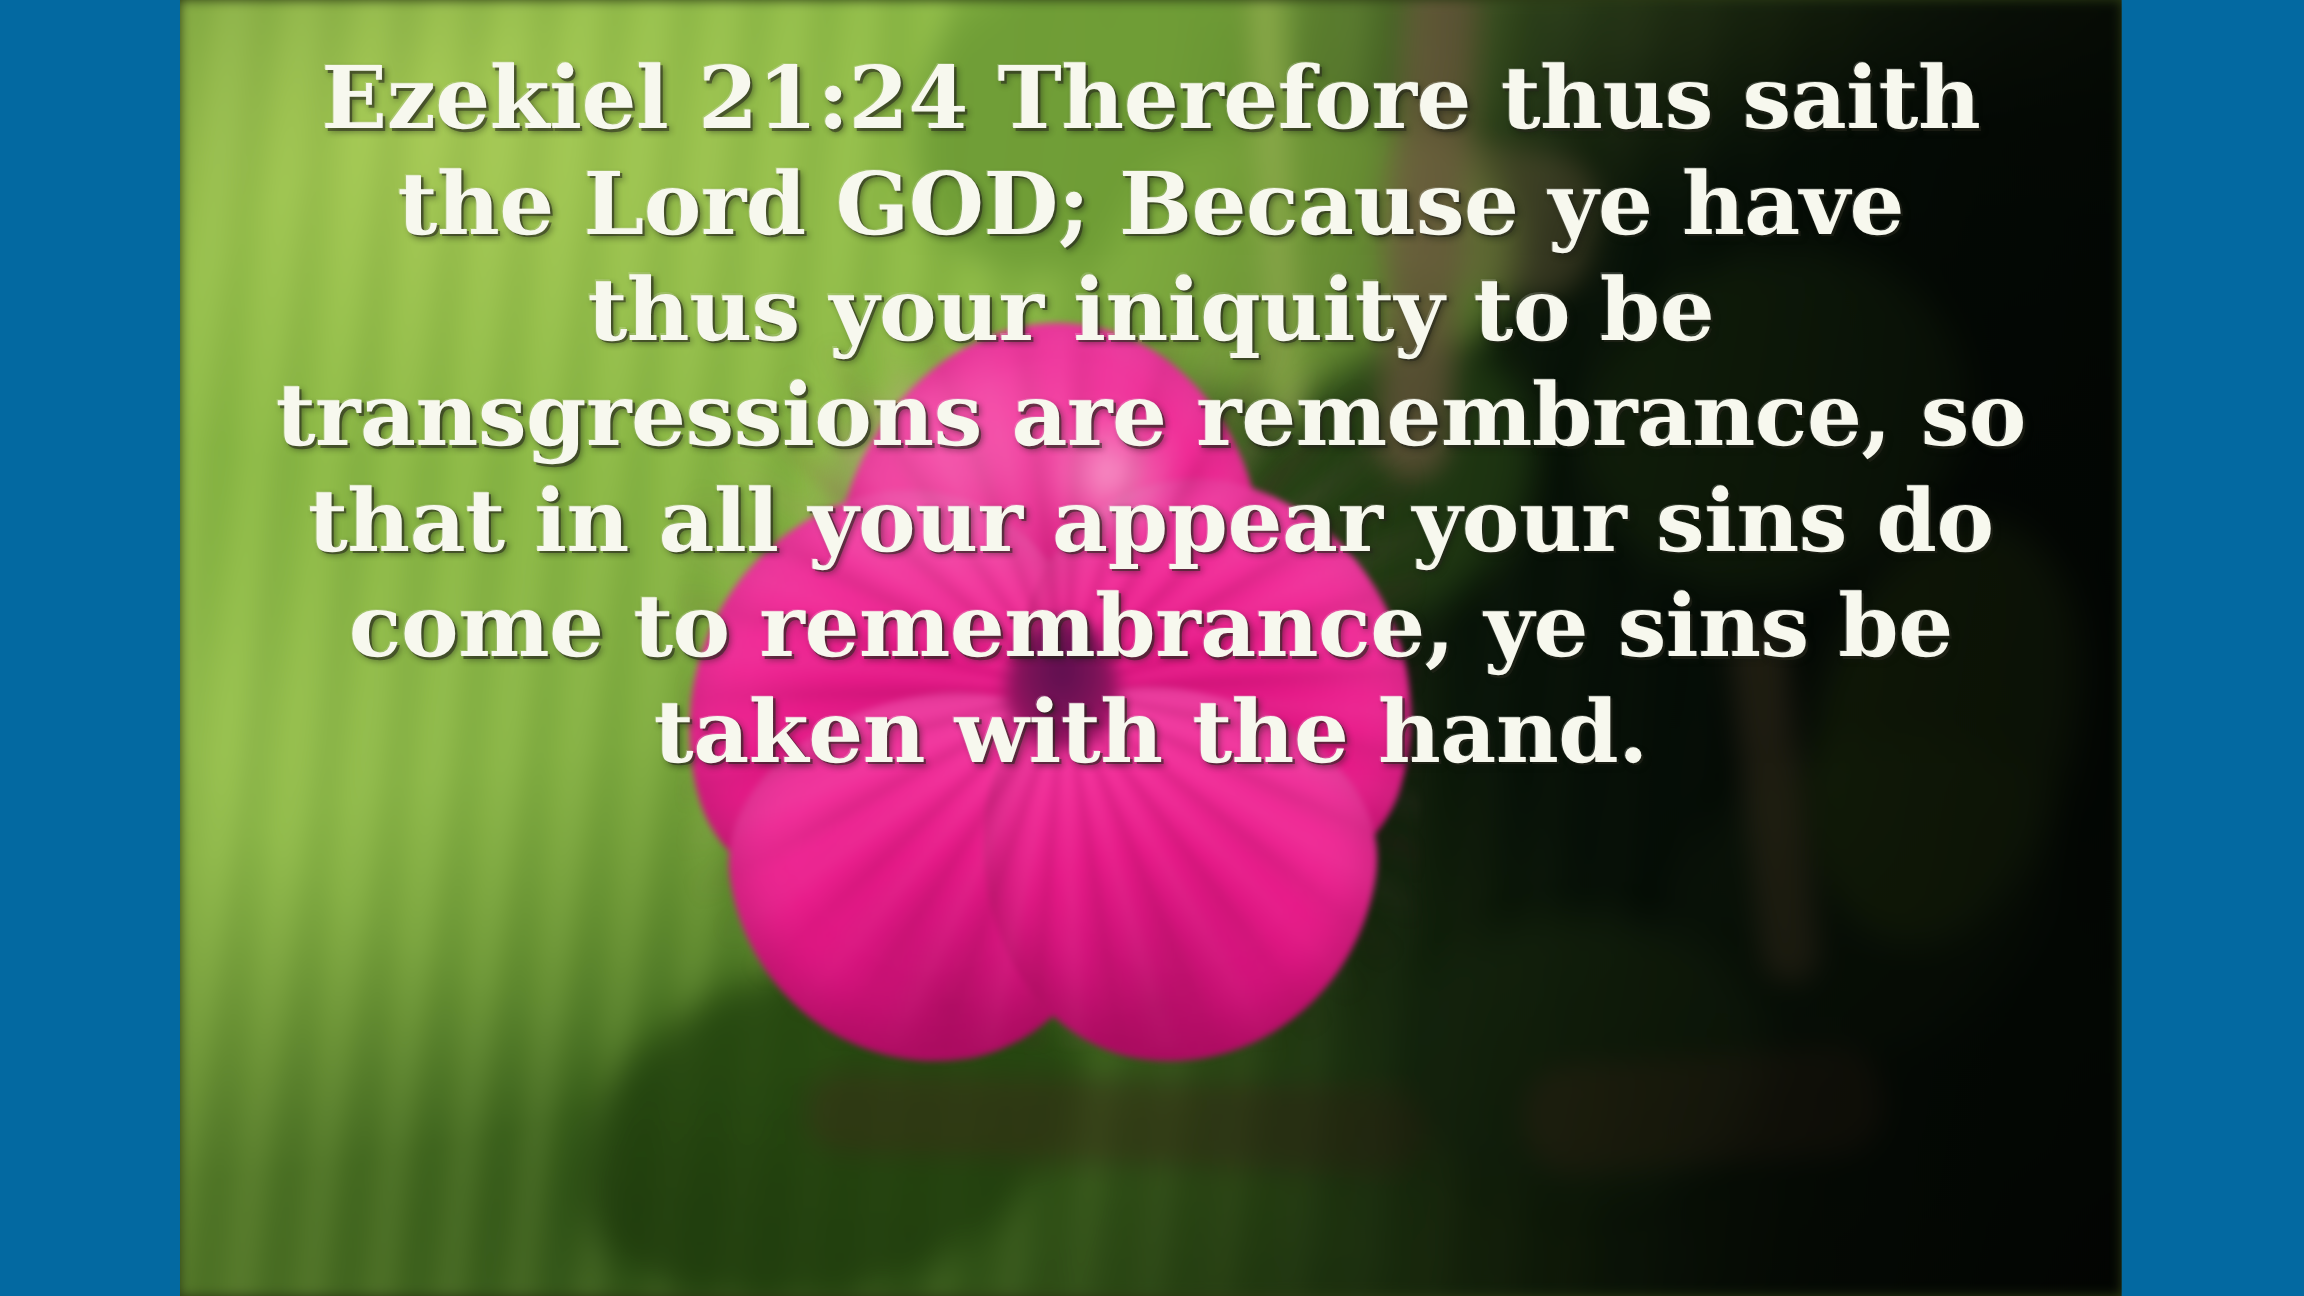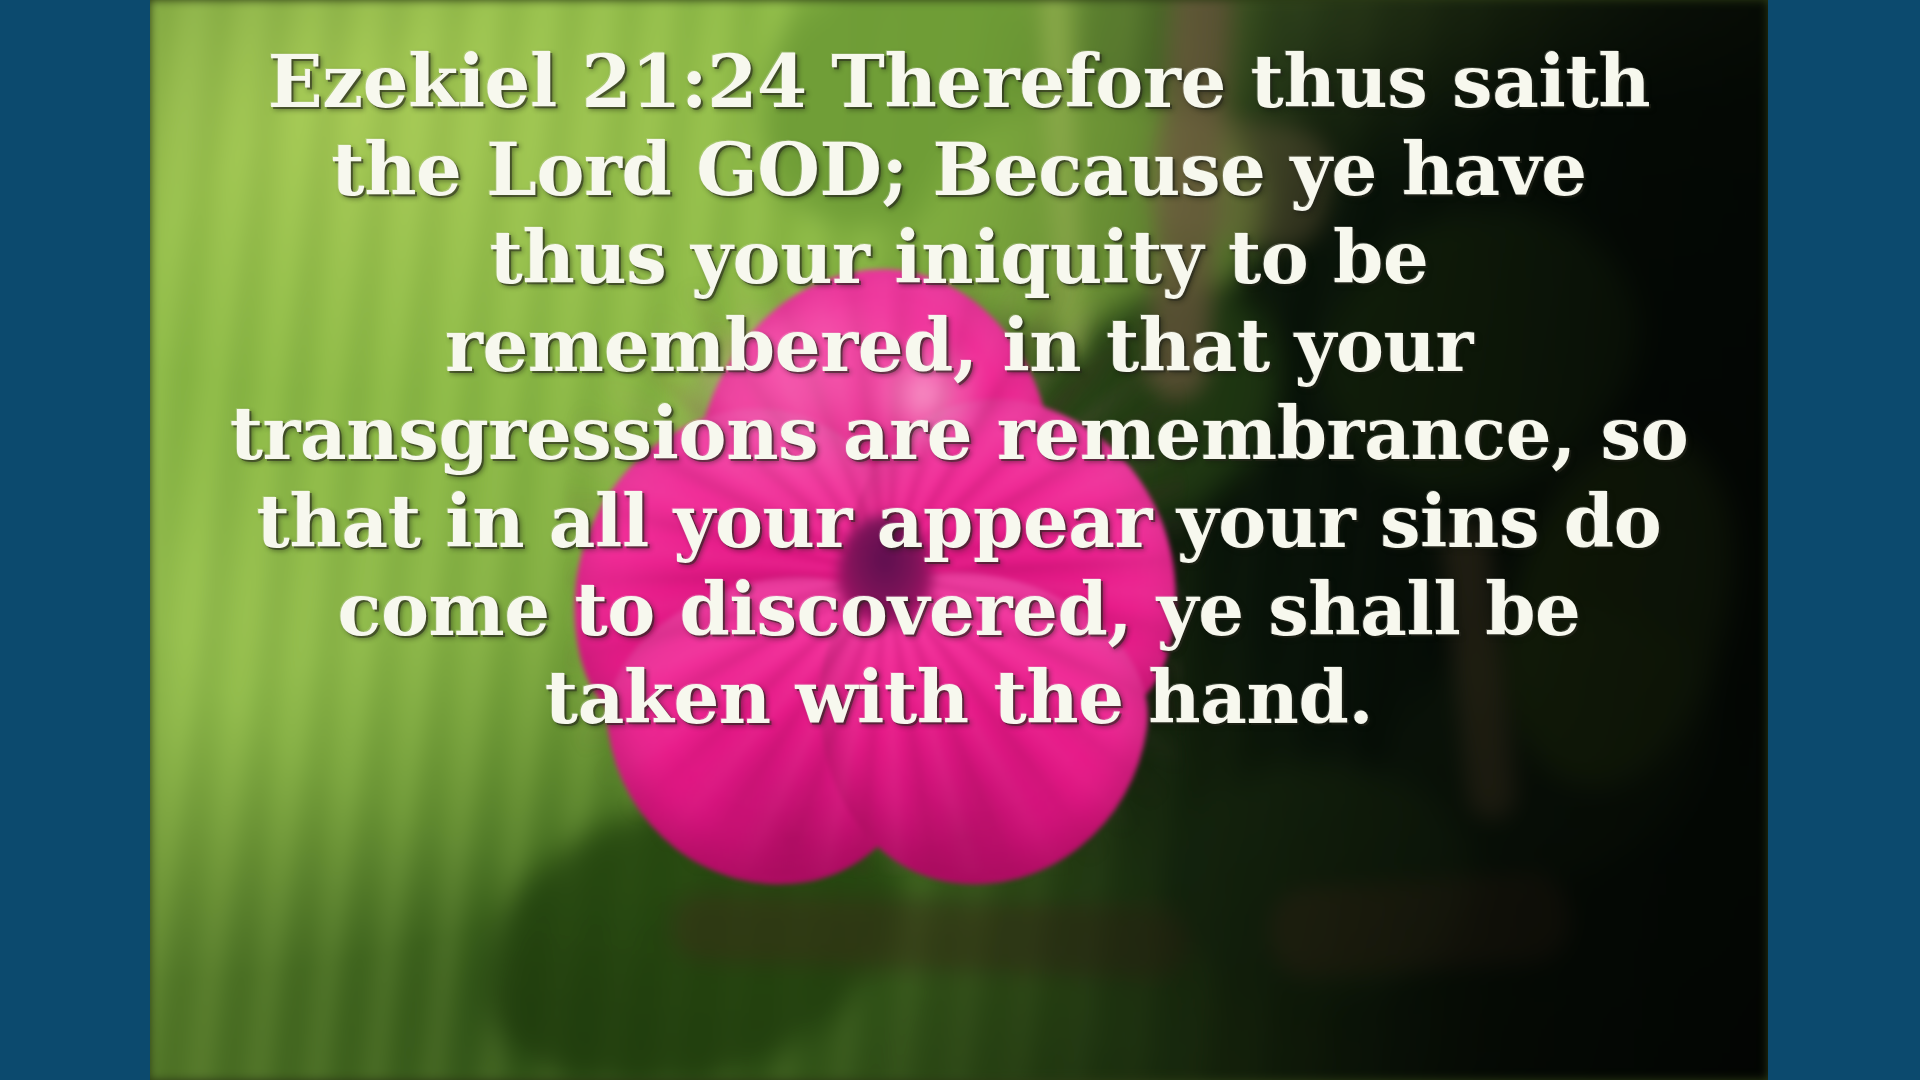--- a/index.html
+++ b/index.html
@@ -8,21 +8,21 @@
     width: 1920px;
     height: 1080px;
     background: #ffffff;
     overflow: hidden;
   }
 
   #page {
     position: relative;
     width: 1920px;
     height: 1080px;
-    background: #0c4a6e;
+    background: #0369a1;
     font-family: "DejaVu Serif", "Liberation Serif", serif;
   }
 
   
   #photo-card {
     position: absolute;
     left: 150px;
     top: 0px;
     width: 1618px;
     height: 1080px;
@@ -252,20 +252,19 @@
         <div id="flower-edge-light"></div>
       </div>
     </div>
 
   </div>
 
   <div id="verse">
     <div class="verse-line">Ezekiel 21:24 Therefore thus saith</div>
     <div class="verse-line">the Lord GOD; Because ye have</div>
     <div class="verse-line">thus your iniquity to be</div>
-    <div class="verse-line">remembered, in that your</div>
     <div class="verse-line">transgressions are remembrance, so</div>
     <div class="verse-line">that in all your appear your sins do</div>
-    <div class="verse-line">come to discovered, ye shall be</div>
+    <div class="verse-line">come to remembrance, ye sins be</div>
     <div class="verse-line">taken with the hand.</div>
   </div>
 
 </div>
 
 </body></html>

